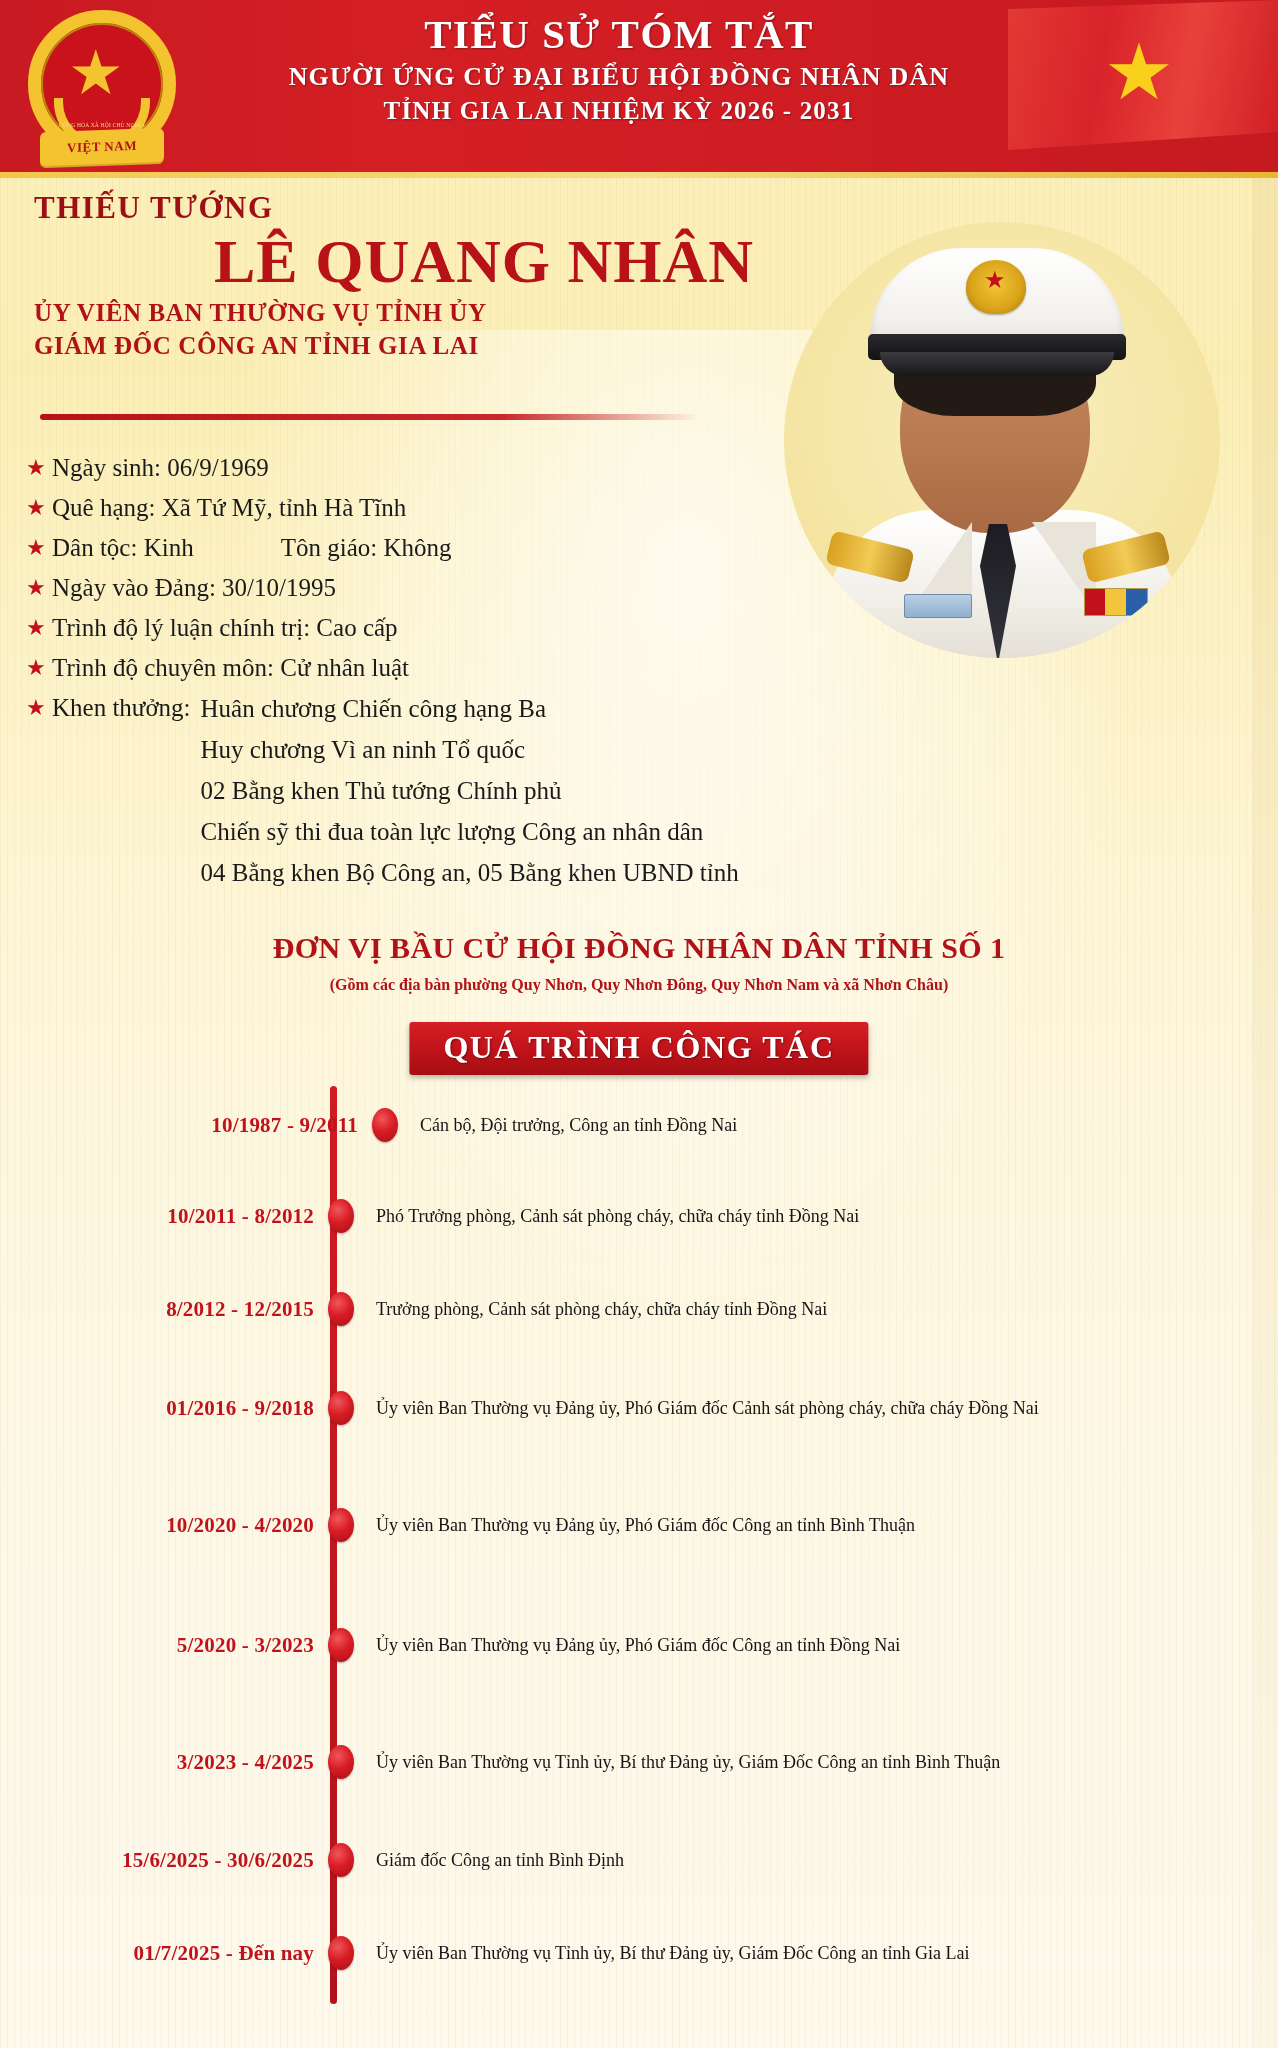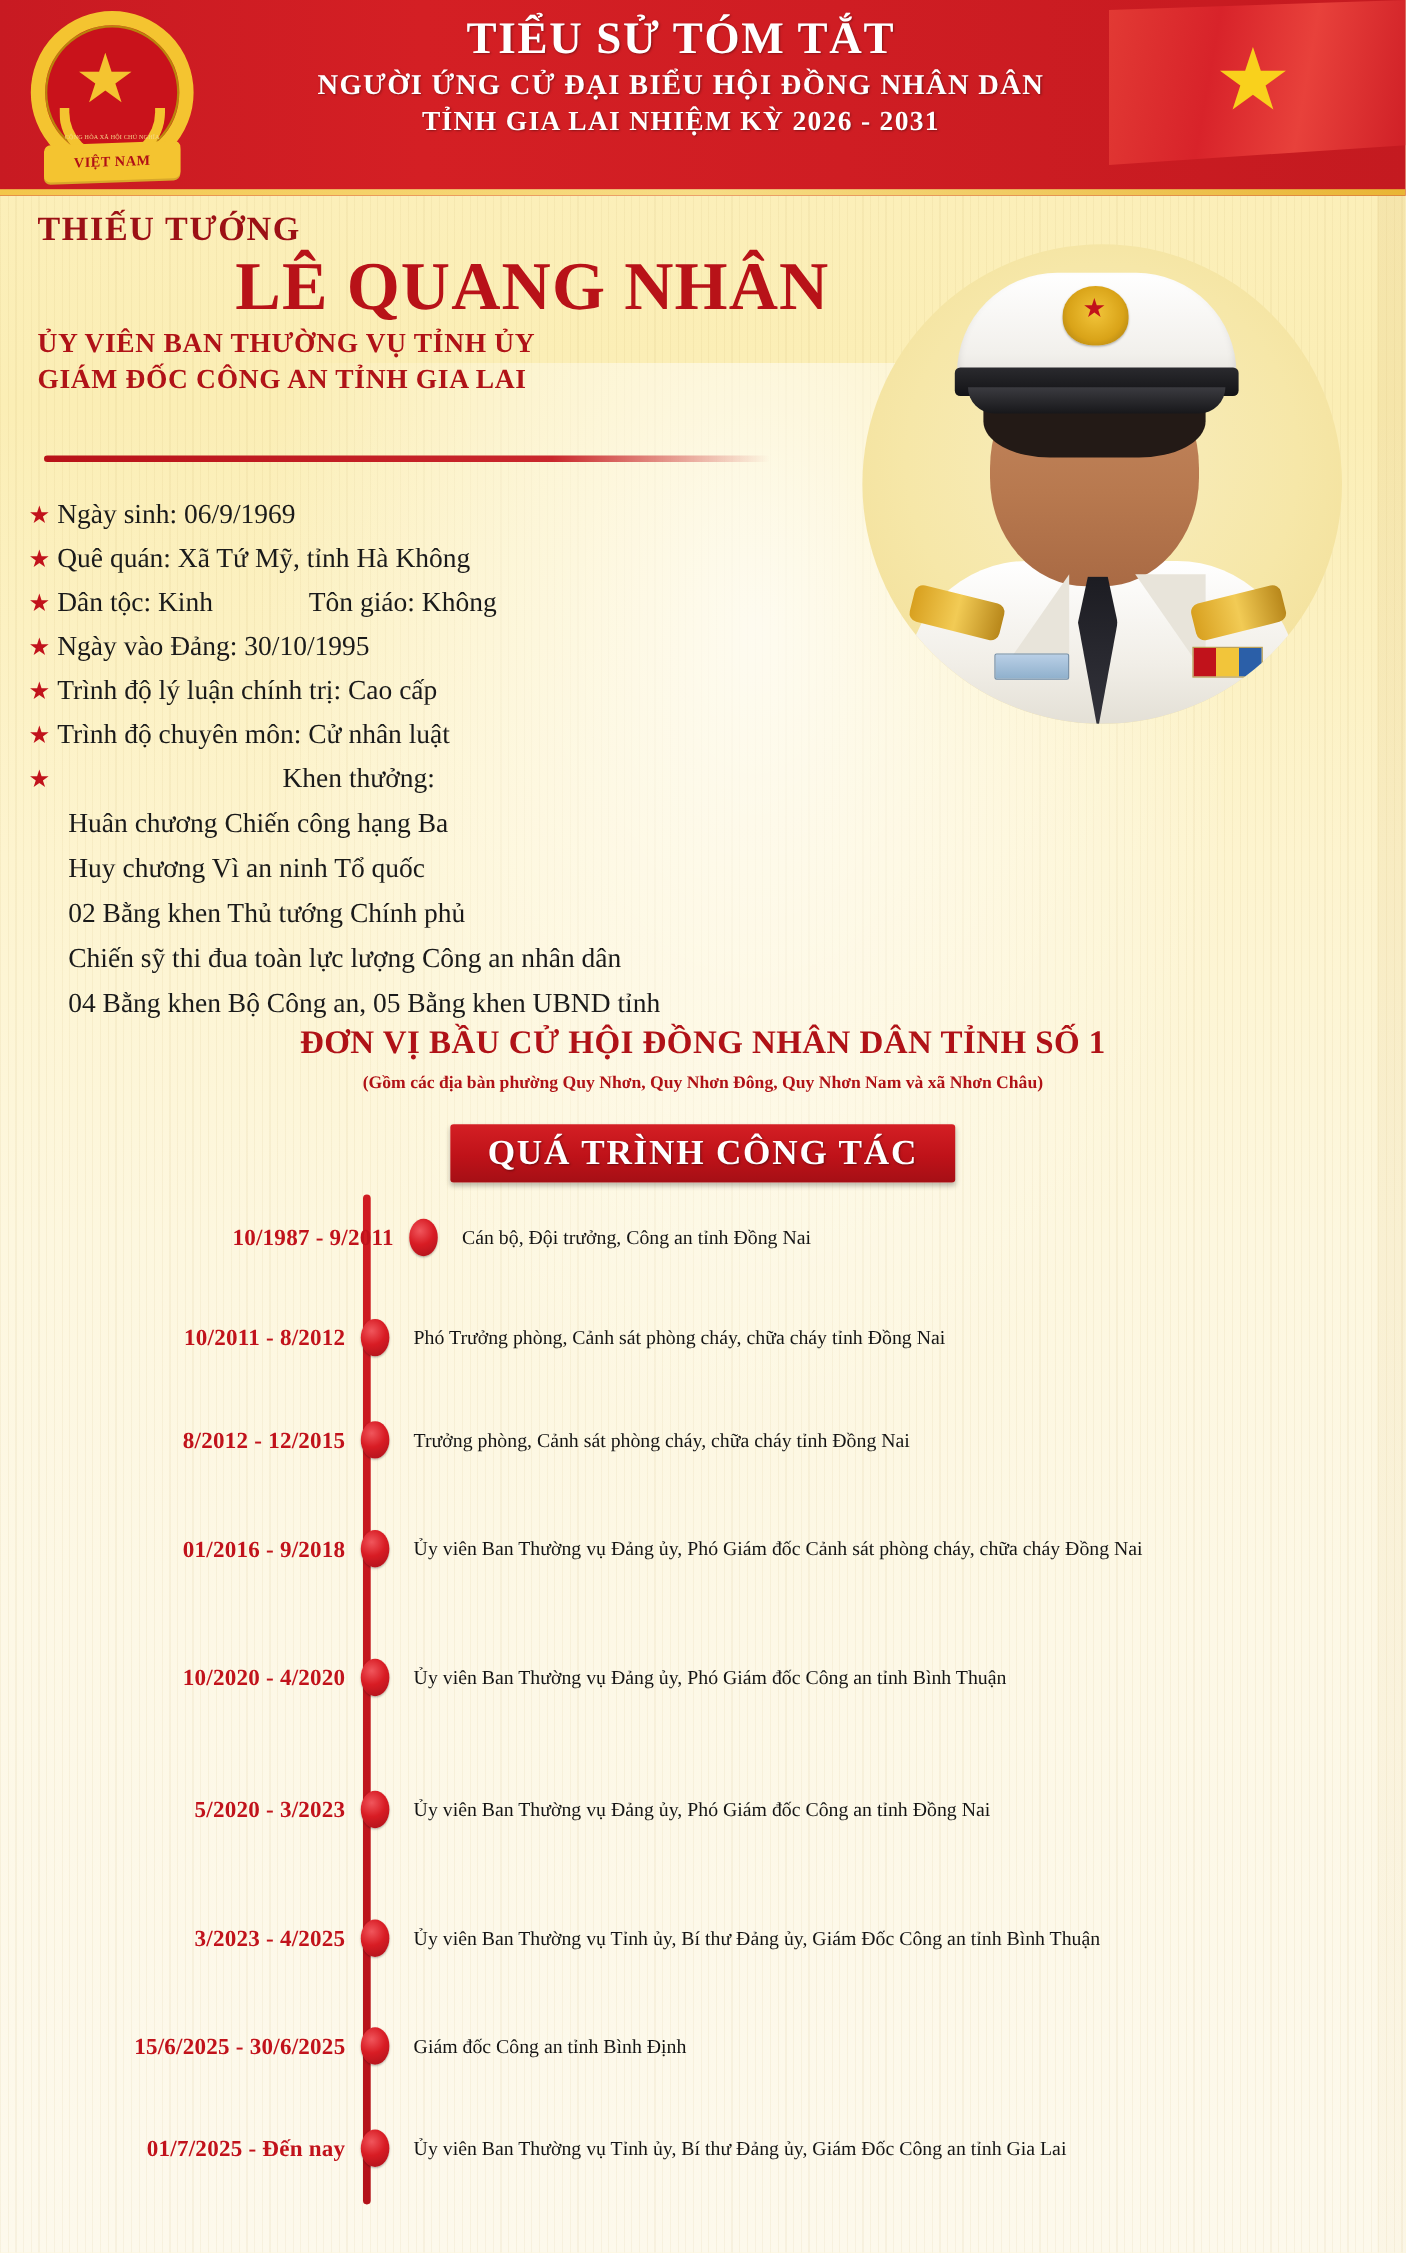--- a/index.html
+++ b/index.html
@@ -206,21 +206,21 @@
   
   #info{position:absolute;left:26px;top:448px;width:640px;}
   .infoline{
     display:flex;align-items:flex-start;
     font-size:25px;color:#1a1a1a;line-height:40px;
   }
   .infoline .bullet{
     color:#c1121b;font-size:22px;width:26px;flex:none;line-height:40px;
   }
   .infoline .txt{white-space:pre;}
-  .awardwrap{display:flex;align-items:center;flex-direction:column;}
+  .awardwrap{display:flex;align-items:flex-start;}
   .awardwrap .alabel{font-size:25px;line-height:40px;white-space:pre;}
   .awardlist{margin-left:10px;}
   .awardlist div{font-size:25px;line-height:41px;color:#1a1a1a;white-space:nowrap;}
   
   #district{position:absolute;left:0;right:0;top:928px;text-align:center;}
   #district .d1{
     font-size:30px;font-weight:bold;color:#b01217;letter-spacing:.4px;line-height:40px;
   }
   #district .d2{
     font-size:16px;font-weight:bold;color:#b01217;line-height:34px;
@@ -325,21 +325,21 @@
     <div class="visor"></div>
   </div>
 
   <div id="info">
     <div class="infoline">
       <span class="bullet">★</span>
       <span class="txt">Ngày sinh: 06/9/1969</span>
     </div>
     <div class="infoline">
       <span class="bullet">★</span>
-      <span class="txt">Quê quán: Xã Tứ Mỹ, tỉnh Hà Không</span>
+      <span class="txt">Quê hạng: Xã Tứ Mỹ, tỉnh Hà Tĩnh</span>
     </div>
     <div class="infoline">
       <span class="bullet">★</span>
       <span class="txt">Dân tộc: Kinh              Tôn giáo: Không</span>
     </div>
     <div class="infoline">
       <span class="bullet">★</span>
       <span class="txt">Ngày vào Đảng: 30/10/1995</span>
     </div>
     <div class="infoline">

